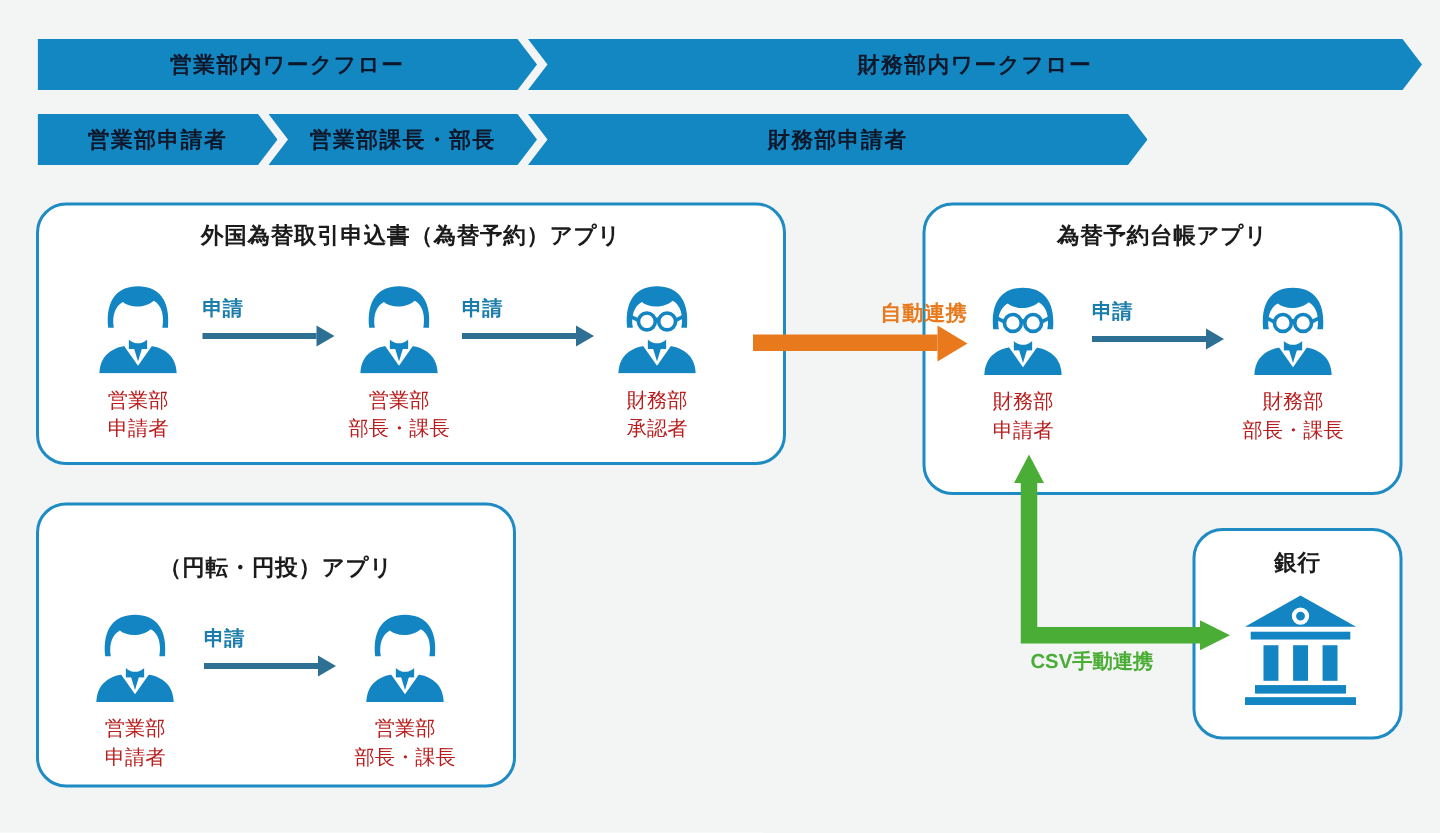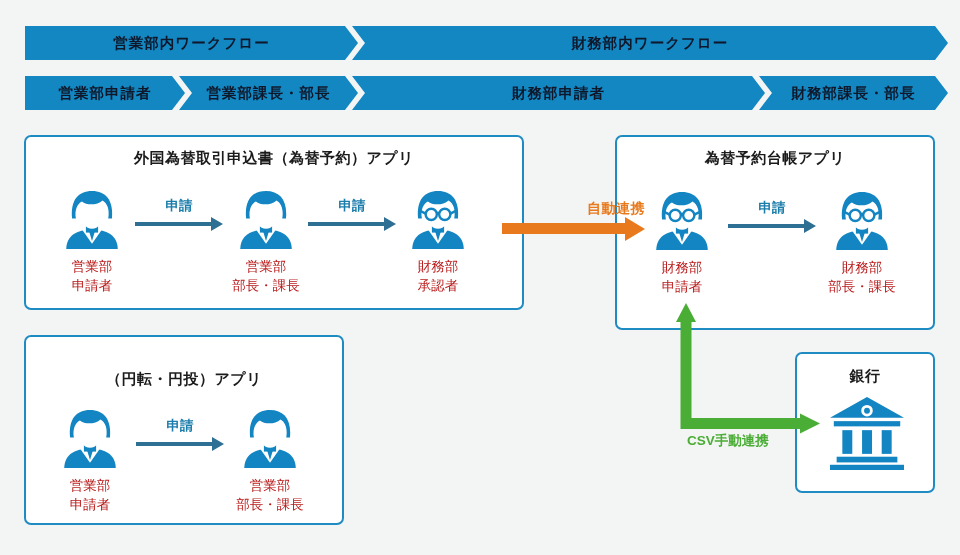--- a/index.html
+++ b/index.html
@@ -21,34 +21,34 @@
   .banner{
     position:absolute;height:34px;background:var(--blue);color:#0f172a;
     display:flex;align-items:center;justify-content:center;
     font-weight:bold;font-size:14.5px;letter-spacing:1px;white-space:nowrap;
   }
   .banner.tip{clip-path:polygon(0 0,calc(100% - 13px) 0,100% 50%,calc(100% - 13px) 100%,0 100%);}
   .banner.tip.notch{clip-path:polygon(0 0,calc(100% - 13px) 0,100% 50%,calc(100% - 13px) 100%,0 100%,13px 50%);align-items:center;}
   
   .app-box{
     position:absolute;background:#fff;border:2px solid var(--border-blue);
-    border-radius:7px;box-sizing:border-box;
+    border-radius:20px;box-sizing:border-box;
   }
   .box-title{
     position:absolute;top:11px;left:0;width:100%;text-align:center;
     font-weight:bold;font-size:15px;line-height:1.35;color:var(--ink);letter-spacing:.5px;
   }
   
   .actor{position:absolute;width:110px;text-align:center;}
   .actor svg{display:block;margin:0 auto;color:var(--person-blue);}
   .actor-name{margin-top:8px;font-size:13.5px;line-height:1.42;color:#b91c1c;}
   
   .flow-arrow{position:absolute;width:88px;}
   .flow-arrow-label{
-    text-align:center;color:var(--flow-label);font-weight:bold;font-size:13.5px;margin-bottom:7px;
+    color:var(--flow-label);font-weight:bold;font-size:13.5px;margin-bottom:7px;
   }
   .flow-shaft{height:4px;background:var(--flow-arrow);position:relative;margin-right:12px;}
   .flow-shaft::after{
     content:"";position:absolute;left:100%;top:50%;transform:translateY(-50%);
     border-left:12px solid var(--flow-arrow);
     border-top:7px solid transparent;border-bottom:7px solid transparent;
   }
   
   .auto-link{position:absolute;left:502px;top:200px;width:143px;z-index:6;}
   .auto-link-label{color:var(--orange);font-weight:bold;font-size:14px;text-align:right;margin-bottom:5px;letter-spacing:.5px;}
@@ -116,23 +116,20 @@
 
   <div class="banner tip" style="left:25px;top:76px;width:160px">
     <span>営業部申請者</span>
   </div>
   <div class="banner tip notch" style="left:352px;top:76px;width:413px">
     <span>財務部申請者</span>
   </div>
   <div class="banner tip notch" style="left:179px;top:76px;width:179px">
     <span>営業部課長・部長</span>
   </div>
-  <div class="banner tip notch" style="left:759px;top:76px;width:189px">
-    <span>財務部課長・部長</span>
-  </div>
 
   <div class="app-box" style="left:24px;top:135px;width:500px;height:175px">
     <div class="box-title">外国為替取引申込書（為替予約）アプリ</div>
 
     <div class="actor" style="left:11px;top:52px">
       <svg width="60" height="60">
           <use href="#sym-person"></use>
         </svg>
       <div class="actor-name">
         <span>営業部</span><br>

